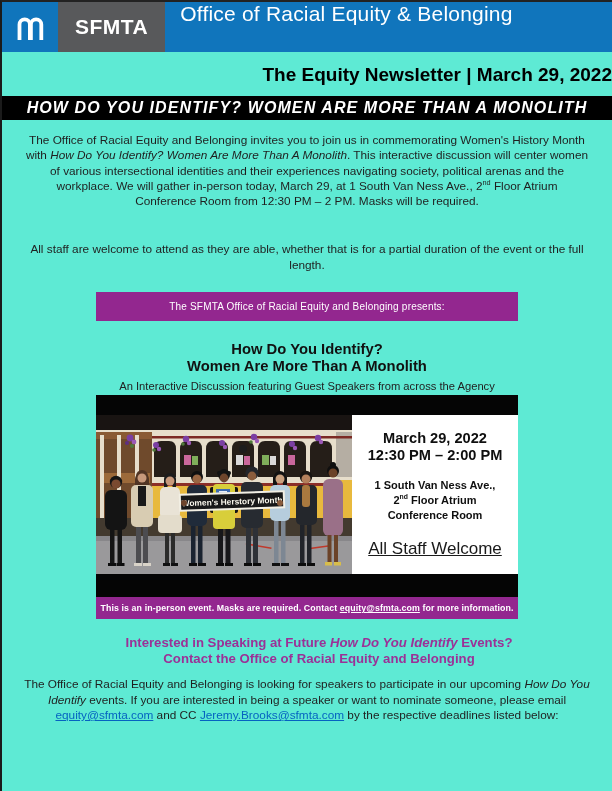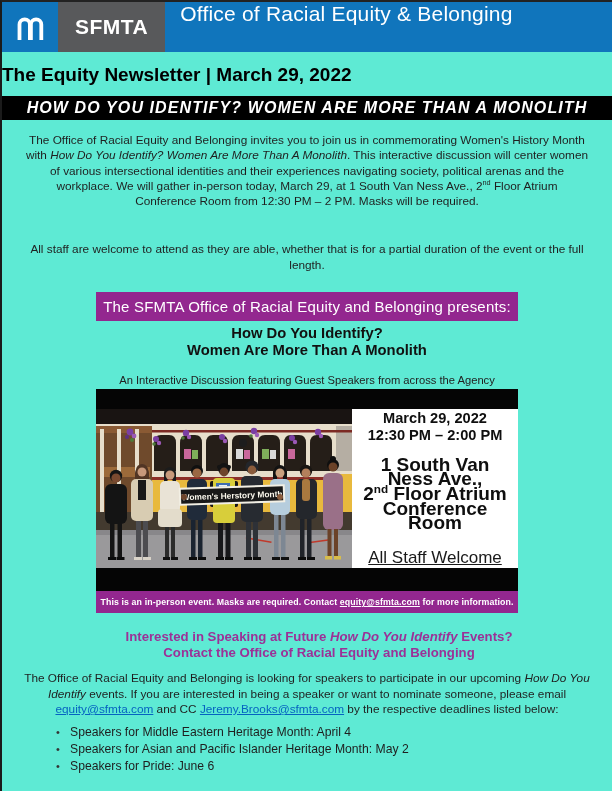--- a/index.html
+++ b/index.html
@@ -10,47 +10,47 @@
     background:#5eead4; border-left:2px solid #1b1b1b; border-top:2px solid #222222;
   }
   
   .header { height:50px; display:flex; align-items:stretch; background:#1075BC; }
   .logo-box { width:56px; display:flex; align-items:center; justify-content:center; background:#1075BC; }
   .brand-box { background:#58595B; display:flex; align-items:center; padding:0 17px; }
   .brand-box span { color:#fff; font-weight:bold; font-size:21px; letter-spacing:0.5px; }
   .dept-box { flex:1; display:flex; align-items:flex-start; padding-left:15px; }
   .dept-box span { color:#fff; font-size:21px; font-weight:400; letter-spacing:0.2px; }
   
-  .newsletter-title { text-align:left; font-weight:bold; font-size:19px; padding:12px 0 10px; color:#000; }
+  .newsletter-title { text-align:right; font-weight:bold; font-size:19px; padding:12px 0 10px; color:#000; }
   
   .headline-banner { height:24px; line-height:24px; background:#000; color:#fff; text-align:center;
     font-weight:bold; font-style:italic; font-size:16px; letter-spacing:1.1px; }
   
   .para { text-align:center; font-size:11.8px; line-height:15.3px; padding:0 10px; color:#1f1f1f; }
   .intro { margin-top:13px; }
   .staff-note { margin-top:33px; }
   .b { font-weight:normal; } .i { font-style:italic; } .u { text-decoration:underline; }
   .link { color:#0563C1; text-decoration:underline; cursor:pointer; }
   sup { font-size:62%; vertical-align:super; line-height:0; }
   
   .presents-banner { width:422px; height:29px; margin:19px auto 0; background:#93278F;
-    color:#fff; font-size:15px; text-align:center; line-height:29px; letter-spacing:0.2px; }
-  
-  .event-title { margin-top:4px; text-align:center; font-weight:bold; font-size:14.8px; line-height:16.6px; color:#111; }
-  .event-subtitle { margin-top:16px; text-align:center; font-size:11.2px; color:#222; }
+    color:#fff; font-size:10px; text-align:center; line-height:29px; letter-spacing:0.2px; }
+  
+  .event-title { margin-top:20px; text-align:center; font-weight:bold; font-size:14.8px; line-height:16.6px; color:#111; }
+  .event-subtitle { margin-top:6px; text-align:center; font-size:11.2px; color:#222; }
   
   .event-card { width:422px; margin:3px auto 0; }
   .card-bar-top { height:20px; background:#050505; }
   .card-body { display:flex; height:159px; background:#fff; }
   .photo-wrap { width:256px; height:159px; flex:0 0 256px; }
   .photo-wrap svg { display:block; }
   .card-details { flex:1; display:flex; flex-direction:column; justify-content:center; align-items:center;
     text-align:center; padding:0 4px; }
   .detail-datetime { font-weight:bold; font-size:14.6px; line-height:17px; color:#0f0f0f; }
-  .detail-address { margin-top:14px; font-weight:bold; font-size:19px; line-height:14.6px; color:#0f0f0f; }
+  .detail-address { margin-top:14px; font-weight:bold; font-size:11px; line-height:14.6px; color:#0f0f0f; }
   .detail-welcome { margin-top:17px; font-size:17px; color:#1a1a1a;text-decoration:underline; }
   .card-bar-mid { height:23px; background:#050505; }
   .card-bar-purple { height:22px; background:#93278F; color:#fff; text-align:center;
     font-size:8.8px; font-weight:bold; line-height:22px; letter-spacing:0.1px; }
   
   .cta { margin-top:16px; text-align:center; font-weight:bold; font-size:13.2px; line-height:15.6px; color:#9B3197;padding-left:24px; }
   
   .speakers { margin-top:11px; }
   .bullet-list { margin:7px 0 0 52px; list-style:none; }
   .bullet-list li { position:relative; padding-left:16px; font-size:12.2px; line-height:16.6px; color:#1f1f1f; }
@@ -276,19 +276,14 @@
       </div>
     </div>
     <div class="card-bar-mid"></div>
     <div class="card-bar-purple"><span>This is an in-person event. Masks are required. Contact </span><span class="u">equity@sfmta.com</span><span> for more information.</span></div>
   </div>
 
   <div class="cta"><span>Interested in Speaking at Future </span><span class="i">How Do You Identify</span><span> Events?</span><br><span>Contact the Office of Racial Equity and Belonging</span></div>
 
   <p class="para speakers"><span>The Office of Racial Equity and Belonging is looking for speakers to participate in our upcoming </span><span class="i">How Do You</span><br><span class="i">Identify</span><span> events. If you are interested in being a speaker or want to nominate someone, please email</span><br><span class="link">equity@sfmta.com</span><span> and CC </span><span class="link">Jeremy.Brooks@sfmta.com</span><span> by the respective deadlines listed below:</span></p>
 
-  <ul class="bullet-list">
-    <li><span>Speakers for </span><span class="b">Middle Eastern Heritage Month: April 4</span></li>
-    <li><span>Speakers for </span><span class="b">Asian and Pacific Islander Heritage Month: May 2</span></li>
-    <li><span>Speakers for </span><span class="b">Pride: June 6</span></li>
-  </ul>
 
 </div>
 
 </body></html>

